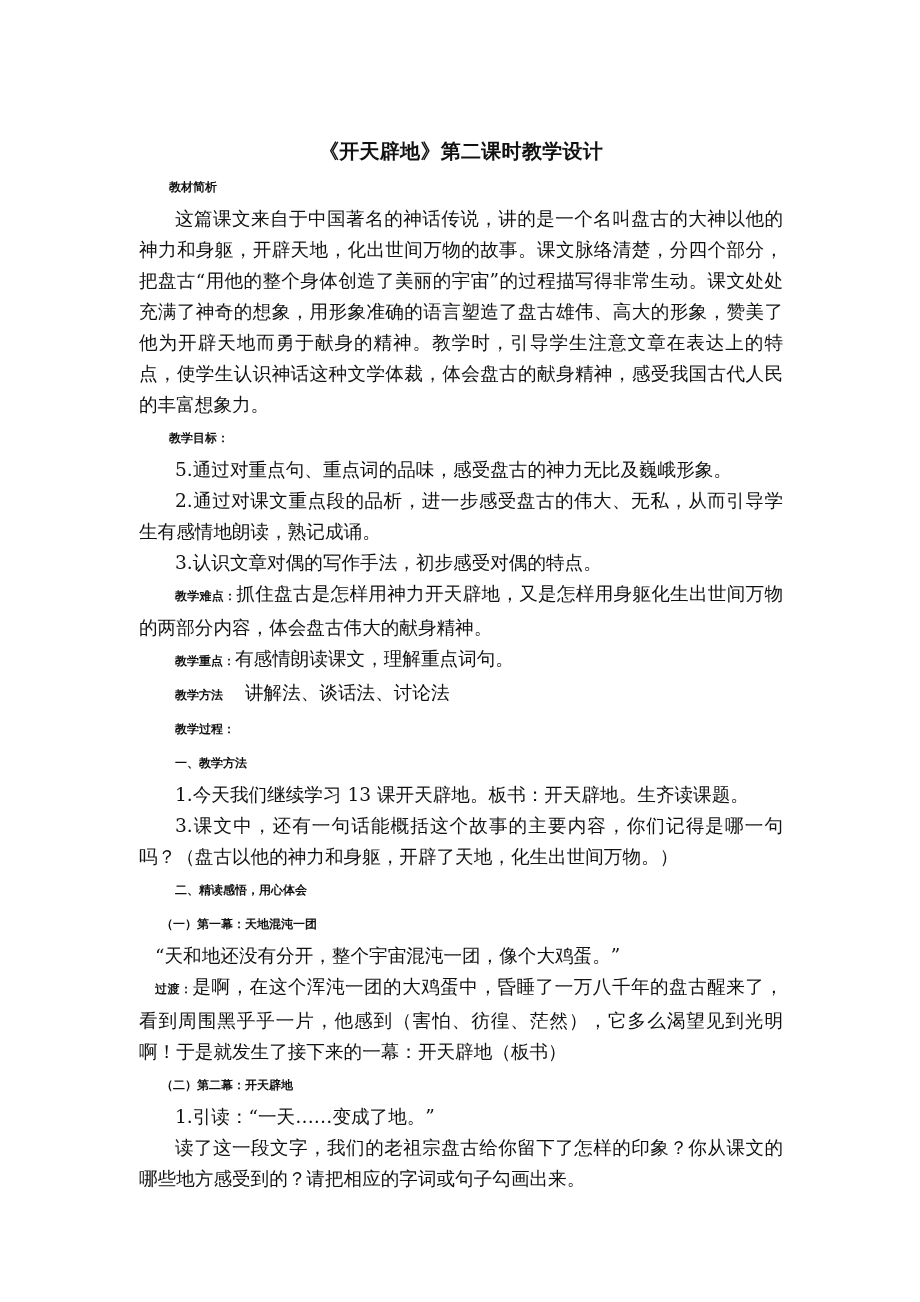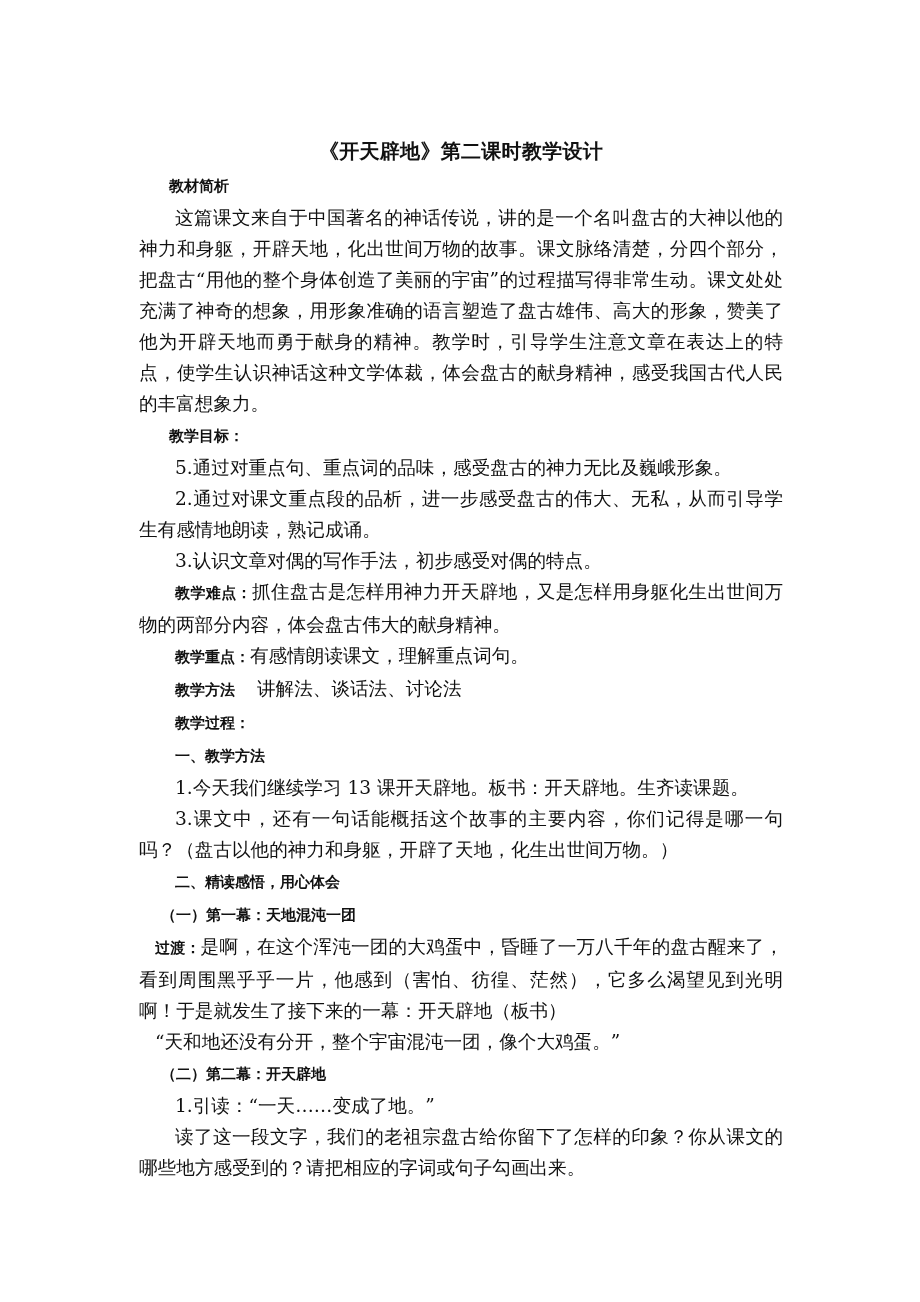--- a/index.html
+++ b/index.html
@@ -39,21 +39,21 @@
       text-align: justify;
       text-justify: inter-character;
     }
     .indent { text-indent: 36px; }
     .indent-h { text-indent: 30px; }
     .indent-s { text-indent: 16px; }
     .indent-sub { text-indent: 22px; }
     .b {
       font-family: "DejaVu Sans", "Liberation Sans", sans-serif;
       font-weight: bold;
-      font-size: 15px;
+      font-size: 12px;
     }
     .lastline { text-align-last: left; }
     .gap { display: inline-block; width: 22px; }
   </style>
 </head>
 <body>
 
 <div class="page">
 
   <div class="title">《开天辟地》第二课时教学设计</div>
@@ -78,20 +78,20 @@
 
   <p class="indent lastline"><span class="b">教学过程：</span></p>
 
   <p class="indent lastline"><span class="b">一、教学方法</span></p>
   <p class="indent lastline">1.今天我们继续学习 13 课开天辟地。板书：开天辟地。生齐读课题。</p>
   <p class="indent lastline">3.课文中，还有一句话能概括这个故事的主要内容，你们记得是哪一句吗？（盘古以他的神力和身躯，开辟了天地，化生出世间万物。）</p>
 
   <p class="indent lastline"><span class="b">二、精读感悟，用心体会</span></p>
 
   <p class="indent-sub lastline"><span class="b">（一）第一幕：天地混沌一团</span></p>
+  <p class="indent-s lastline">“天和地还没有分开，整个宇宙混沌一团，像个大鸡蛋。”</p>
   <p class="indent-s lastline"><span class="b">过渡：</span><span>是啊，在这个浑沌一团的大鸡蛋中，昏睡了一万八千年的盘古醒来了，看到周围黑乎乎一片，他感到（害怕、彷徨、茫然），它多么渴望见到光明啊！于是就发生了接下来的一幕：开天辟地（板书）</span></p>
-  <p class="indent-s lastline">“天和地还没有分开，整个宇宙混沌一团，像个大鸡蛋。”</p>
 
   <p class="indent-sub lastline"><span class="b">（二）第二幕：开天辟地</span></p>
   <p class="indent lastline">1.引读：“一天……变成了地。”</p>
   <p class="indent lastline">读了这一段文字，我们的老祖宗盘古给你留下了怎样的印象？你从课文的哪些地方感受到的？请把相应的字词或句子勾画出来。</p>
 
 </div>
 
 </body></html>

